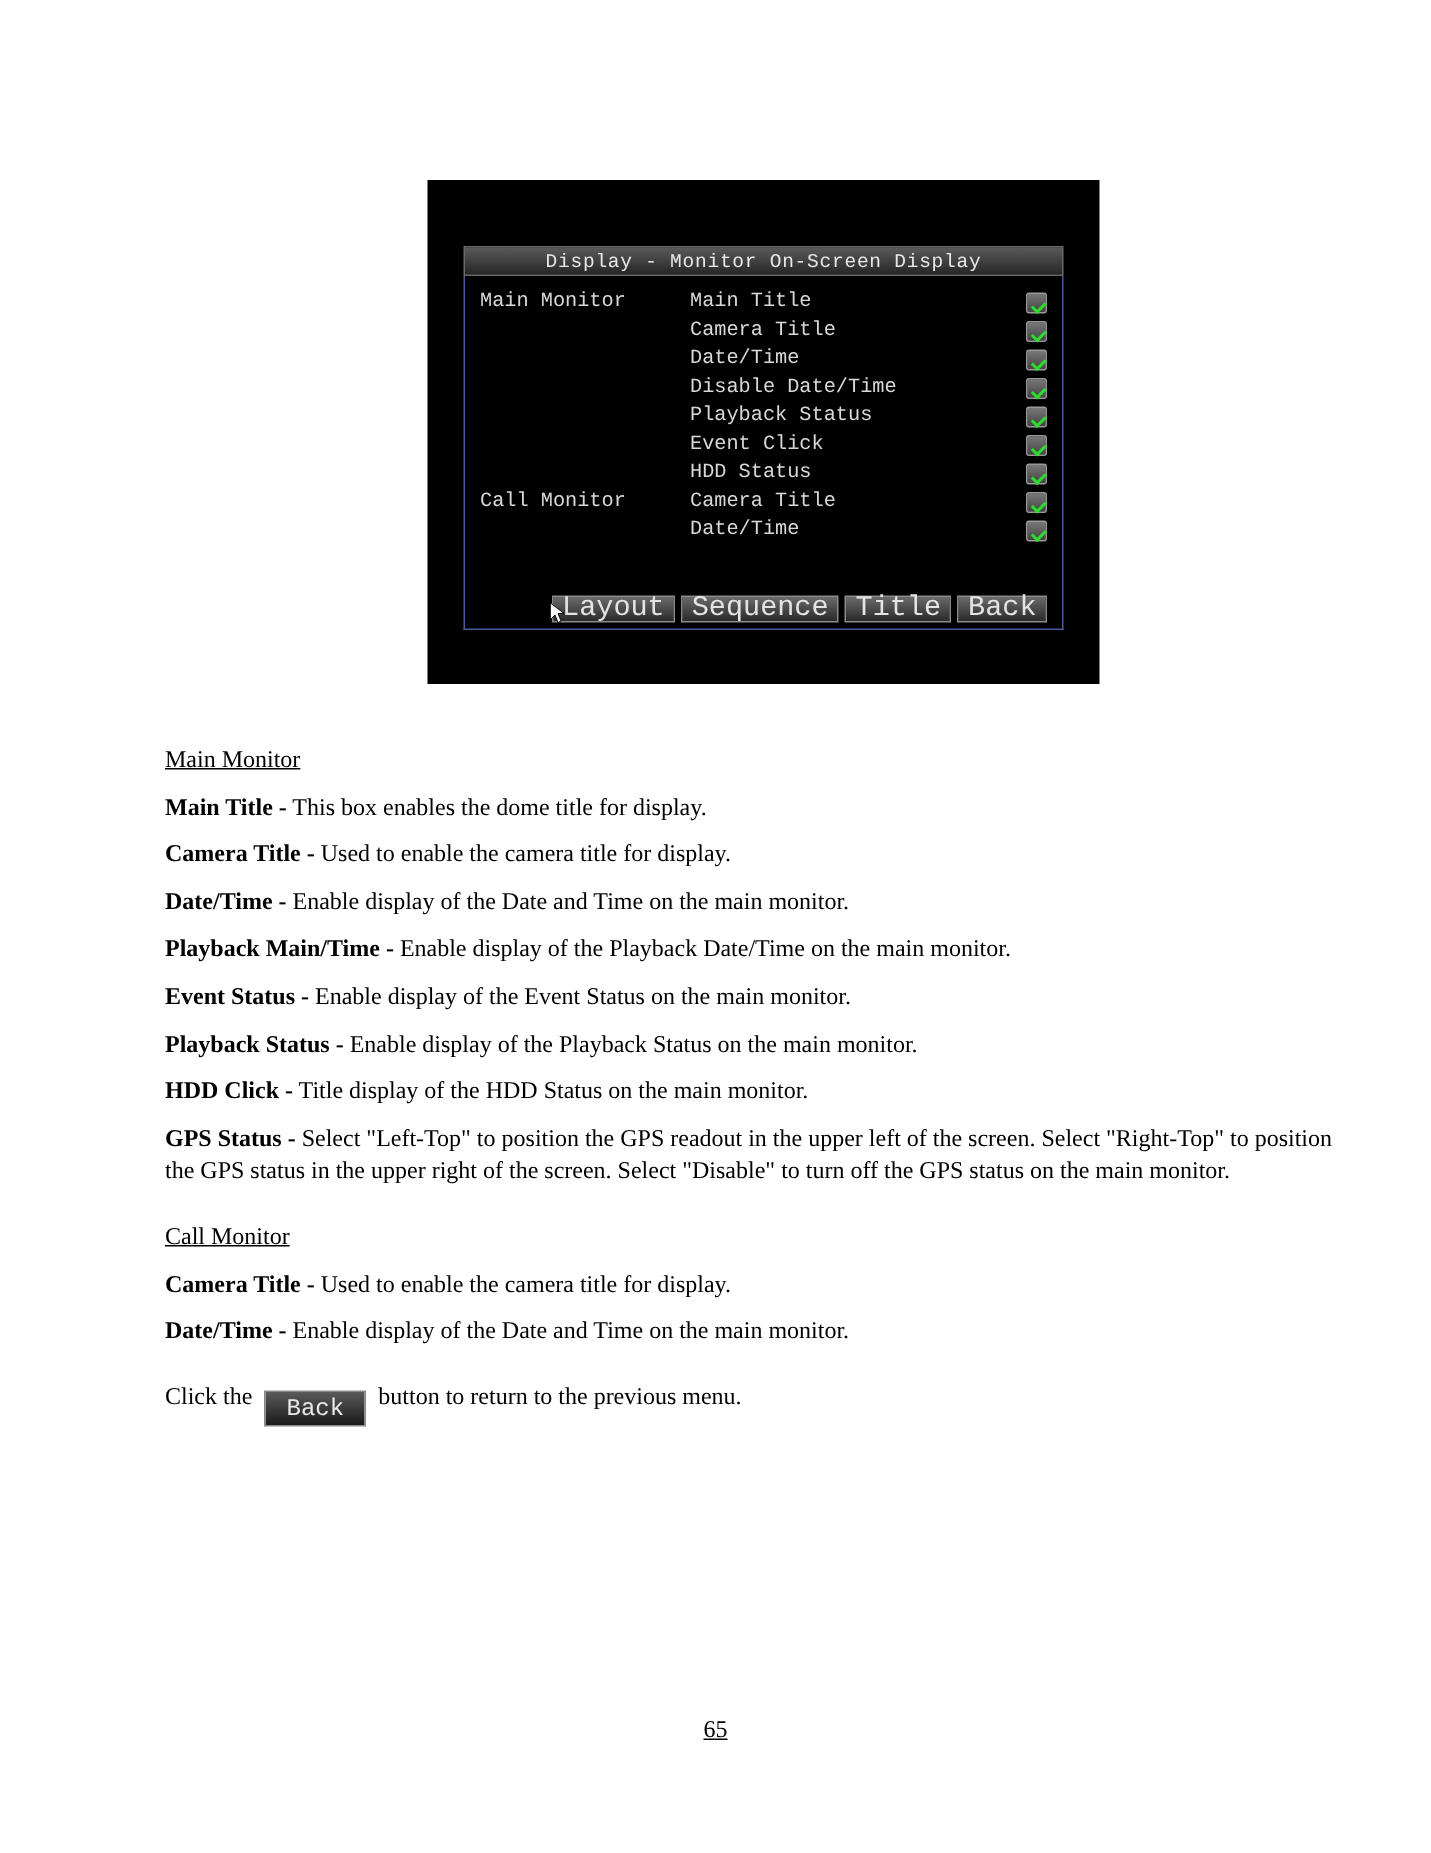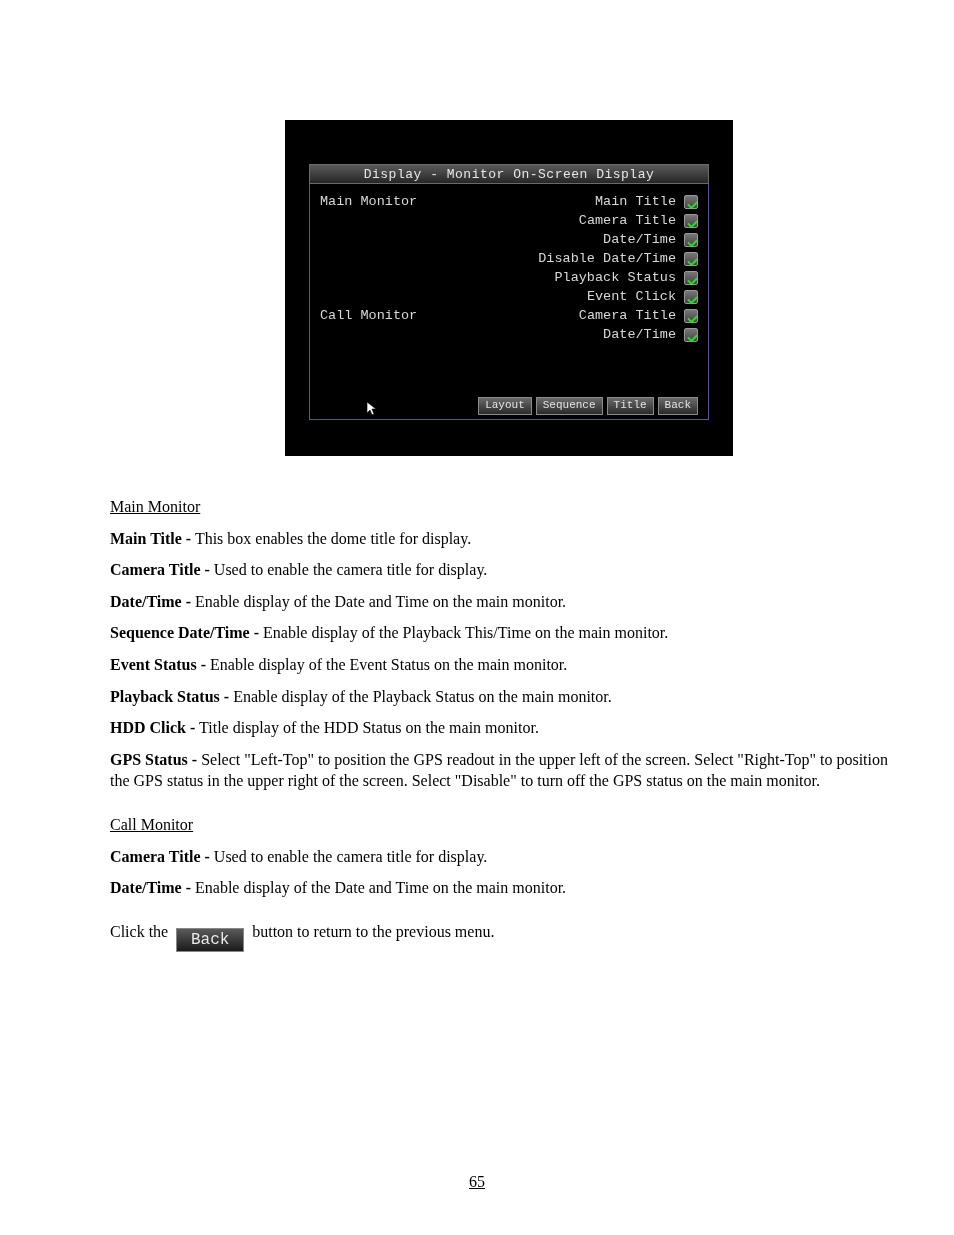--- a/index.html
+++ b/index.html
@@ -16,58 +16,58 @@
     background: linear-gradient(#5a5a5a,#262626);
     border: 1px solid #6a6a6a;
     font-size: 13px; line-height: 19px;
   }
   .osd-body {
     position: absolute; left: 24px; right: 24px; top: 64px; bottom: 36px;
     border: 1px solid #4a5a9a; border-top: none; padding: 8px 10px 6px 10px;
   }
   .osd-row { display: flex; align-items: center; height: 19px; }
   .osd-row .sect { flex: 0 0 140px; color: #d8d8d8; white-space: nowrap; }
-  .osd-row .lbl { flex: 1; text-align: right; padding-right: 8px; white-space: nowrap; }
+  .osd-row .lbl { flex: 1; text-align: left; padding-right: 8px; white-space: nowrap; }
   .cb {
     width: 14px; height: 14px; flex: 0 0 14px;
     background: linear-gradient(#777,#444); border: 1px solid #999; border-radius: 2px;
     position: relative;
   }
   .cb::after{
     content:""; position:absolute; left:3px; top:5px; width:7px; height:4px;
     border-left:2px solid #2ddc2d; border-bottom:2px solid #2ddc2d;
     transform: rotate(-45deg);
   }
   .osd-bottom-row {
     position: absolute; left: 10px; right: 10px; bottom: 4px; height: 18px;
     display: flex; justify-content: flex-end; gap: 4px;
   }
   .osd-btn {
     background: linear-gradient(#6a6a6a,#2a2a2a); border: 1px solid #8a8a8a;
-    color: #e4e4e4; font-family: inherit; font-size: 11px; line-height: 15px;
+    color: #e4e4e4; font-family: inherit; font-size: 19px; line-height: 15px;
     padding: 0 6px; height: 18px;
   }
   .cursor-ptr {
     position: absolute; left: 57px; top: 218px; width: 10px; height: 14px;
   }
   .cursor-ptr svg { display:block; }
   .section-heading {
     font-size: 16px; text-decoration: underline; margin: 8px 0 10px 0;
   }
   .body-text {
     font-size: 16px; line-height: 1.35; margin-bottom: 22px;
   }
   .body-para { margin-bottom: 10px; }
   .back-btn-img {
     display: inline-block; width: 68px; height: 24px; vertical-align: -7px;
     background: linear-gradient(#5a5a5a,#1a1a1a); border: 1px solid #888;
     color: #e8e8e8; font-family: "Courier New", monospace; font-size: 16px;
     text-align: center; line-height: 22px; margin: 0 4px;
   }
-  .page-number { position: absolute; left: 0; right: 0; bottom: 44px; text-align: center; font-size: 16px; }
+  .page-number { position: absolute; left: 0; right: 0; bottom: 72px; text-align: center; font-size: 16px; }
   .page-number .underline { text-decoration: underline; }
 </style>
 </head>
 <body>
 
 <div class="page">
 
   <div class="screenshot-wrap">
     <div class="screenshot">
       <div class="osd-titlebar">Display - Monitor On-Screen Display</div>
@@ -97,20 +97,25 @@
           <span class="sect"></span>
           <span class="lbl">Playback Status</span>
           <span class="cb"></span>
         </div>
         <div class="osd-row">
           <span class="sect"></span>
           <span class="lbl">Event Click</span>
           <span class="cb"></span>
         </div>
         <div class="osd-row">
+          <span class="sect"></span>
+          <span class="lbl">HDD Status</span>
+          <span class="cb"></span>
+        </div>
+        <div class="osd-row">
           <span class="sect">Call Monitor</span>
           <span class="lbl">Camera Title</span>
           <span class="cb"></span>
         </div>
         <div class="osd-row">
           <span class="sect"></span>
           <span class="lbl">Date/Time</span>
           <span class="cb"></span>
         </div>
 
@@ -128,21 +133,21 @@
         </div>
       </div>
     </div>
   </div>
 
   <div class="body-text">
     <div class="section-heading">Main Monitor</div>
     <div class="body-para"><b>Main Title -</b><span> This box enables the dome title for display.</span></div>
     <div class="body-para"><b>Camera Title -</b><span> Used to enable the camera title for display.</span></div>
     <div class="body-para"><b>Date/Time -</b><span> Enable display of the Date and Time on the main monitor.</span></div>
-    <div class="body-para"><b>Sequence Date/Time -</b><span> Enable display of the Playback This/Time on the main monitor.</span></div>
+    <div class="body-para"><b>Playback Main/Time -</b><span> Enable display of the Playback Date/Time on the main monitor.</span></div>
     <div class="body-para"><b>Event Status -</b><span> Enable display of the Event Status on the main monitor.</span></div>
     <div class="body-para"><b>Playback Status -</b><span> Enable display of the Playback Status on the main monitor.</span></div>
     <div class="body-para"><b>HDD Click -</b><span> Title display of the HDD Status on the main monitor.</span></div>
     <div class="body-para"><b>GPS Status -</b><span> Select "Left-Top" to position the GPS readout in the upper left of the screen. Select "Right-Top" to position the GPS status in the upper right of the screen. Select "Disable" to turn off the GPS status on the main monitor.</span></div>
   </div>
 
   <div class="body-text">
     <div class="section-heading">Call Monitor</div>
     <div class="body-para"><b>Camera Title -</b><span> Used to enable the camera title for display.</span></div>
     <div class="body-para"><b>Date/Time -</b><span> Enable display of the Date and Time on the main monitor.</span></div>

